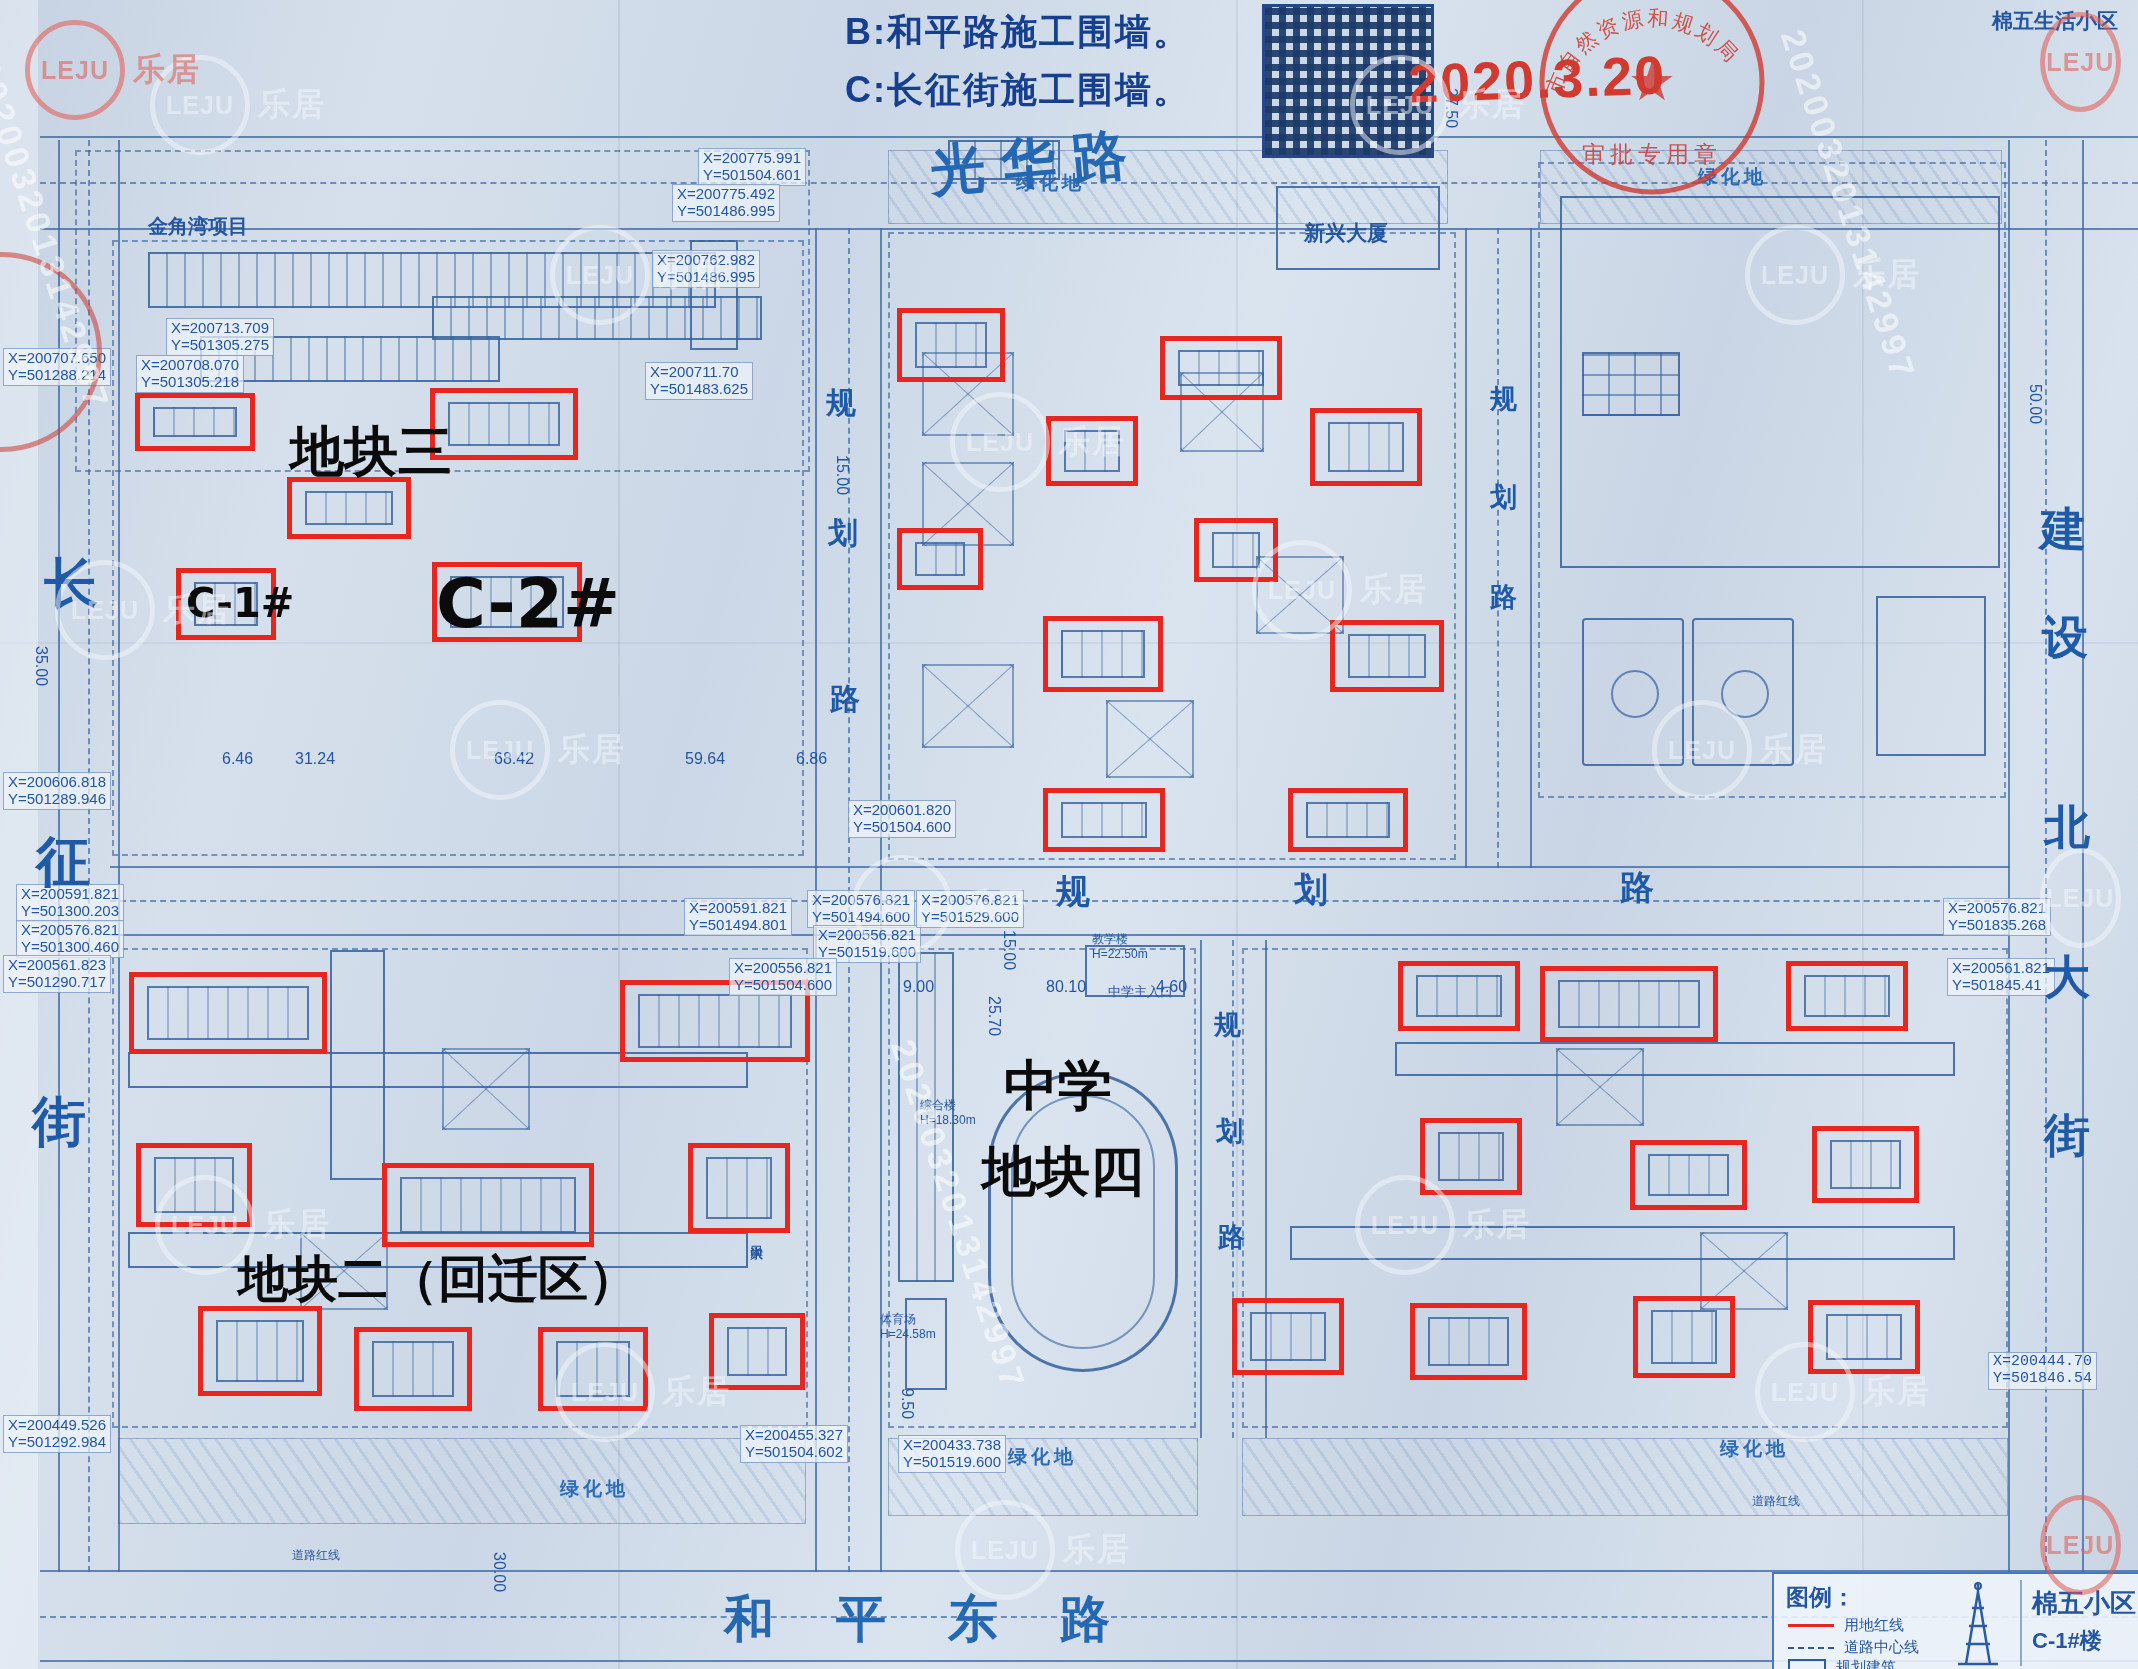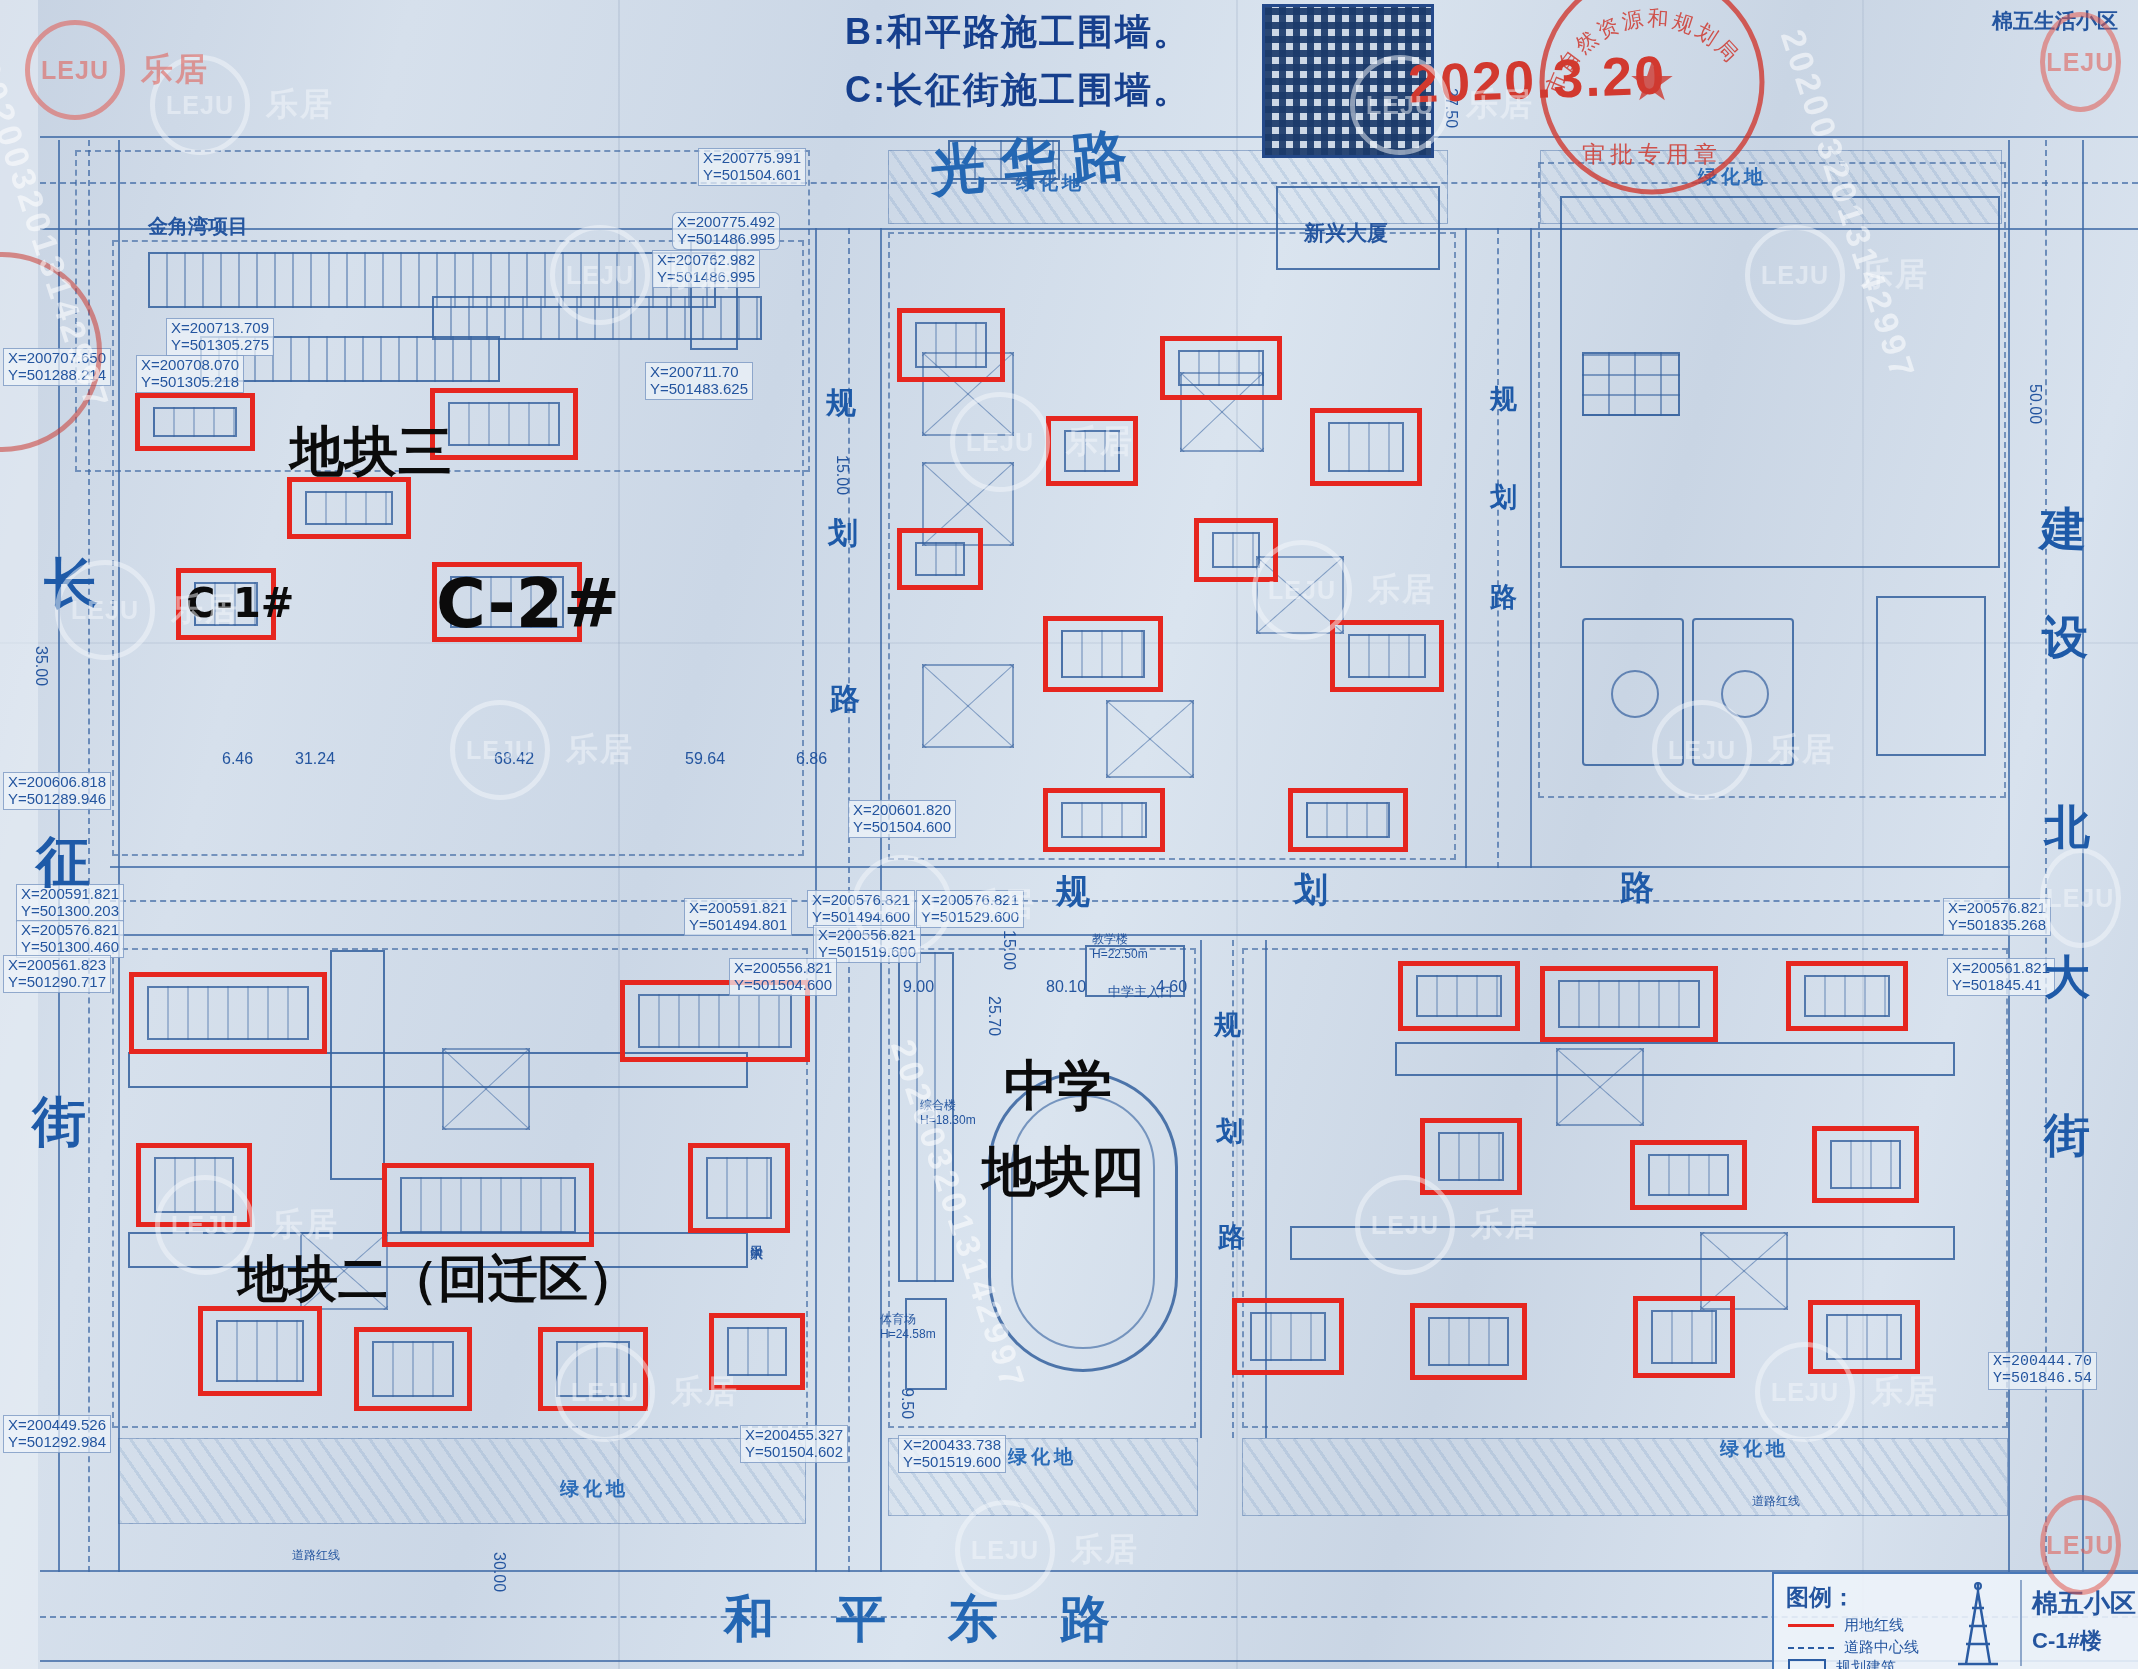--- a/index.html
+++ b/index.html
@@ -58,21 +58,21 @@
   .ann{position:absolute;font-size:36px;font-weight:700;color:#163f8d;letter-spacing:2px;white-space:nowrap;}
   .date-red{position:absolute;font-size:54px;font-weight:bold;color:#d2392f;letter-spacing:2px;
     transform:rotate(-2deg);white-space:nowrap;}
   .qr{position:absolute;box-sizing:border-box;border:3px solid #24498a;background-color:#cdd8e6;
     background-image:
       repeating-linear-gradient(0deg, rgba(27,58,106,.92) 0 7px, transparent 7px 14px),
       repeating-linear-gradient(90deg, rgba(27,58,106,.92) 0 7px, transparent 7px 14px);}
   .stamp{position:absolute;overflow:visible;}
   .partial-stamp{position:absolute;width:190px;height:190px;border:5px solid rgba(202,58,50,.55);border-radius:50%;}
   
-  .wm{position:absolute;display:flex;align-items:center;gap:16px;text-align:center;}
+  .wm{position:absolute;display:flex;align-items:center;gap:8px;text-align:center;}
   .wm.w{color:#f4f7fb;opacity:.5;}
   .wm.r{color:#e25a50;opacity:.55;}
   .wm-ring{width:90px;height:90px;border:5px solid currentColor;border-radius:50%;
     display:flex;align-items:center;justify-content:center;font-weight:900;font-size:25px;letter-spacing:1px;}
   .wm-cn{font-size:32px;font-weight:900;letter-spacing:2px;}
   .serial{position:absolute;font-size:34px;font-weight:700;color:rgba(255,255,255,.55);
     transform-origin:0 0;white-space:nowrap;letter-spacing:4px;}
   
   #legend{position:absolute;left:1772px;top:1572px;width:366px;height:97px;box-sizing:border-box;
     background:rgba(238,244,250,.88);border-top:2px solid #4878b8;border-left:2px solid #4878b8;}
@@ -273,21 +273,21 @@
       </div>
       <div class="red-box" style="left: 1808px; top: 1300px; width: 112px; height: 74px;">
         <div class="inner"></div>
       </div>
     </div>
   <div class="layer" id="layer-text">
       <div class="coord" style="left: 698px; top: 148px;">
         <div>X=200775.991</div>
         <div>Y=501504.601</div>
       </div>
-      <div class="coord" style="left: 672px; top: 212px; border-radius: 6px;">
+      <div class="coord" style="left: 672px; top: 184px;">
         <div>X=200775.492</div>
         <div>Y=501486.995</div>
       </div>
       <div class="coord" style="left: 652px; top: 250px;">
         <div>X=200762.982</div>
         <div>Y=501486.995</div>
       </div>
       <div class="coord" style="left: 166px; top: 318px;">
         <div>X=200713.709</div>
         <div>Y=501305.275</div>

